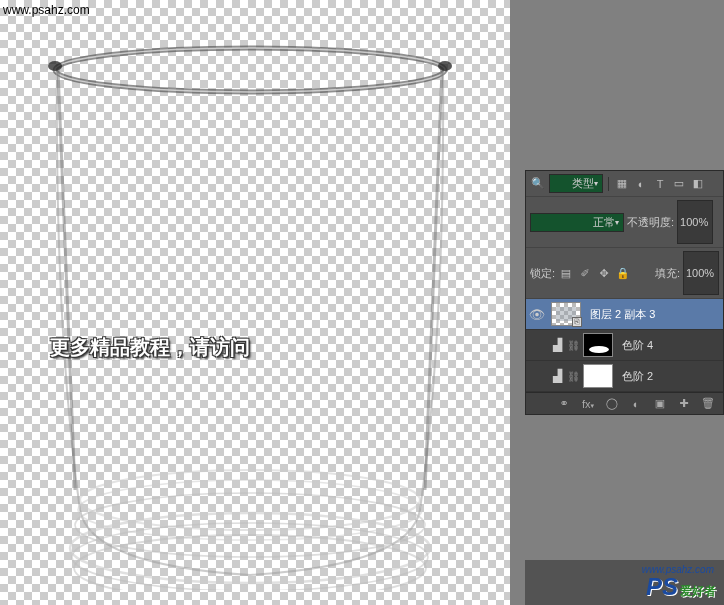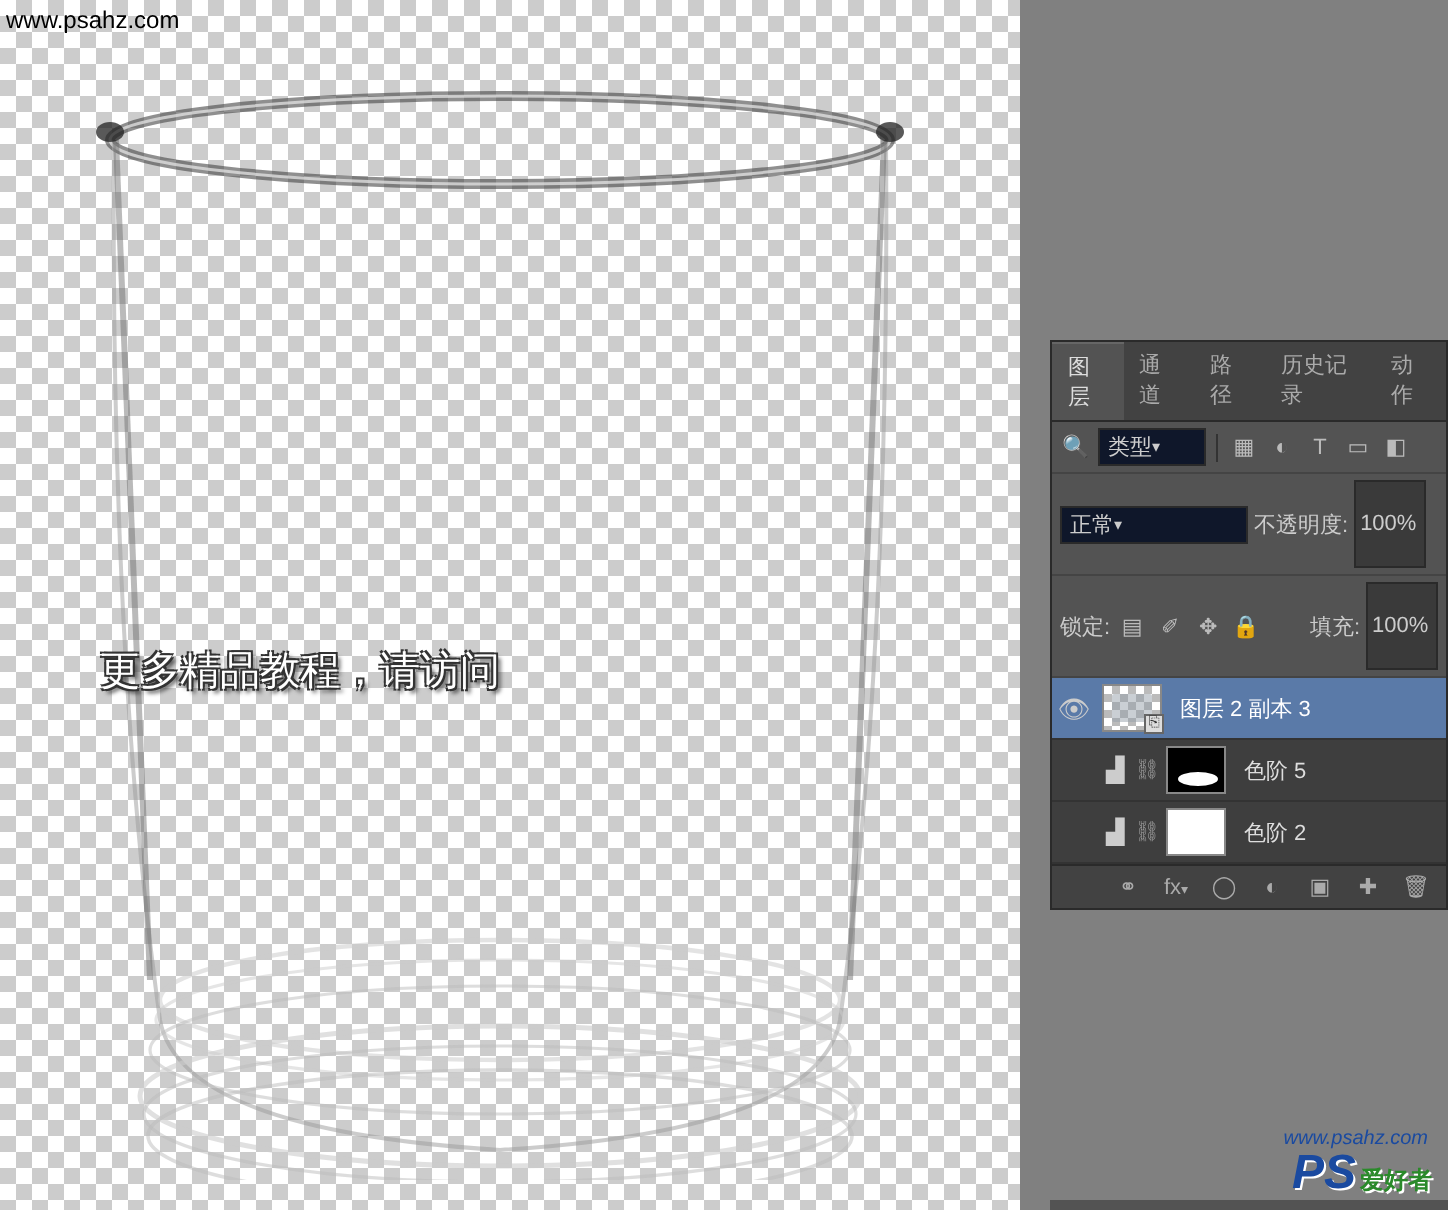--- a/index.html
+++ b/index.html
@@ -13,35 +13,35 @@
         linear-gradient(45deg, transparent 75%, #ccc 75%),
         linear-gradient(-45deg, transparent 75%, #ccc 75%);
       background-size: 16px 16px;
       background-position: 0 0, 0 8px, 8px -8px, -8px 0px;
     }
     
     .glass { position: absolute; left: 30px; top: 30px; width: 440px; height: 560px; }
     .glass svg { width: 100%; height: 100%; }
     
     .overlay-text { position: absolute; top: 322px; left: 50px; display: flex; align-items: center; gap: 6px; }
-    .overlay-text .part1 { font-size: 20px; font-weight: normal; color: #fff; text-shadow: -1px -1px 0 #333, 1px -1px 0 #333, -1px 1px 0 #333, 1px 1px 0 #333, 2px 2px 2px #333; }
+    .overlay-text .part1 { font-size: 20px; font-weight: bold; color: #fff; text-shadow: -1px -1px 0 #333, 1px -1px 0 #333, -1px 1px 0 #333, 1px 1px 0 #333, 2px 2px 2px #333; margin-top: 12px; }
     .overlay-text .part2 { font-size: 21px; font-weight: bold; font-style: italic; color: #2dd4d4; text-shadow: -1px -1px 0 #222, 1px -1px 0 #222, -1px 1px 0 #222, 1px 1px 0 #222, 2px 2px 2px #333; }
     
     .gray-divider { position: absolute; left: 510px; top: 0; width: 15px; height: 605px; background: #808080; }
     
     .panel-stack { position: absolute; left: 525px; top: 0; width: 199px; }
     .panel-top-gray { height: 170px; background: #808080; }
     
     .layers-panel { background: #535353; color: #ccc; border: 1px solid #2a2a2a; }
     .tabs { display: flex; background: #424242; border-bottom: 1px solid #2a2a2a; }
     .tab { padding: 4px 8px; cursor: pointer; color: #aaa; }
     .tab.active { background: #535353; color: #ddd; border-top: 1px solid #666; }
     
     .panel-row { display: flex; align-items: center; padding: 3px 4px; gap: 3px; border-bottom: 1px solid #444; }
-    .dropdown { display: inline-flex; align-items: center; background: #0f172a; border: 1px solid #2a2a2a; padding: 1px 4px; min-width: 54px; justify-content: flex-start; }
+    .dropdown { display: inline-flex; align-items: center; background: #14532d; border: 1px solid #2a2a2a; padding: 1px 4px; min-width: 54px; justify-content: flex-end; }
     .dropdown .caret { font-size: 8px; }
     .icon-btn { width: 16px; height: 16px; display: inline-flex; align-items: center; justify-content: center; color: #bbb; }
     .sep { width: 1px; height: 14px; background: #333; margin: 0 2px; }
     .pct-box { background: #3a3a3a; border: 1px solid #2a2a2a; padding: 15px 2px; width: 36px; display: inline-flex; justify-content: space-between; }
     
     .layer-list { background: #3e3e3e; }
     .layer-item { display: flex; align-items: center; padding: 3px 0; border-bottom: 1px solid #333; }
     .layer-item.selected { background: #5a7aa8; }
     .vis-col { width: 22px; text-align: center; font-size: 13px; }
     .thumb-wrap { display: flex; align-items: center; gap: 3px; padding: 0 3px; }
@@ -108,27 +108,20 @@
   </div>
   <div class="watermark-left">www.psahz.com</div>
 </div>
 
 <div class="gray-divider"></div>
 
 <div class="panel-stack">
   <div class="panel-top-gray"></div>
 
   <div class="layers-panel">
-    <div class="tabs" id="tabs-row">
-        <div class="tab active">图层</div>
-        <div class="tab">通道</div>
-        <div class="tab">路径</div>
-        <div class="tab">历史记录</div>
-        <div class="tab">动作</div>
-      </div>
 
     <div class="panel-row">
       <span class="icon-btn">🔍</span>
       <span class="dropdown">
         <span>类型</span>
         <span class="caret">▾</span>
       </span>
       <span class="sep"></span>
       <span class="icon-btn">▦</span>
       <span class="icon-btn">◐</span>
@@ -174,21 +167,21 @@
         </div>
         <div class="layer-item">
           <div class="vis-col"></div>
           <div class="thumb-wrap">
             <span class="adj-icon">▟</span>
             <span class="link-icon">⛓</span>
             <div class="thumb mask-black">
               <div class="oval"></div>
             </div>
           </div>
-          <div class="layer-name">色阶 5</div>
+          <div class="layer-name">色阶 4</div>
         </div>
         <div class="layer-item">
           <div class="vis-col"></div>
           <div class="thumb-wrap">
             <span class="adj-icon">▟</span>
             <span class="link-icon">⛓</span>
             <div class="thumb mask-white"></div>
           </div>
           <div class="layer-name">色阶 2</div>
         </div>

